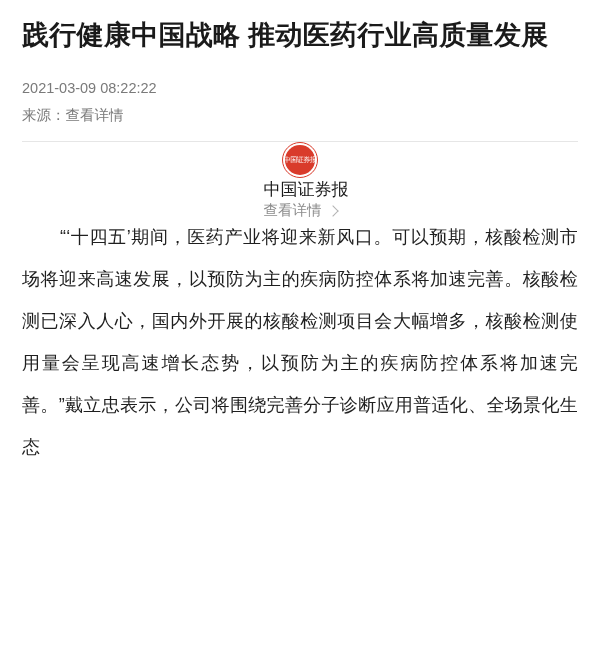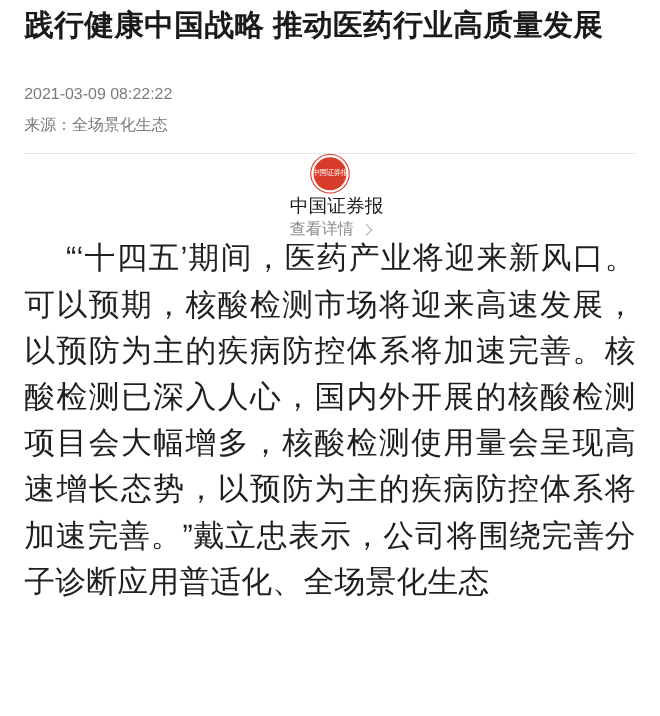--- a/index.html
+++ b/index.html
@@ -16,32 +16,32 @@
   }
   .page {
     width: 600px;
     height: 651px;
     box-sizing: border-box;
     padding: 0 22px;
     position: relative;
   }
   .article-title {
     margin: 0;
-    padding-top: 4px;
+    padding-top: 16px;
     font-size: 27px;
     line-height: 38px;
     font-weight: bold;
     color: #1a1a1a;
     letter-spacing: 0.3px;
   }
   .meta-row {
     display: flex;
     align-items: flex-start;
     justify-content: flex-start;
-    margin-top: 36px;
+    margin-top: 26px;
     font-size: 14.5px;
     color: #7a7a7a;
   }
   .meta-time {
     flex: 0 0 auto;
   }
   .meta-views {
     margin-left: 148px;
     white-space: pre;
   }
@@ -111,21 +111,21 @@
     display: inline-block;
     margin-left: 7px;
     width: 7px;
     height: 7px;
     border-right: 1.4px solid #b3b3b3;
     border-top: 1.4px solid #b3b3b3;
     transform: rotate(45deg);
   }
   .body-text {
     margin-top: 14px;
-    font-size: 28px;
+    font-size: 18px;
     line-height: 42px;
     color: #1f1f1f;
     text-align: justify;
     letter-spacing: 0.2px;
   }
   .body-text p {
     margin: 0;
   }
   .indent {
     display: inline-block;
@@ -136,21 +136,21 @@
 <body>
 
 <div class="page">
 
   <h1 class="article-title">践行健康中国战略 推动医药行业高质量发展</h1>
 
   <div class="meta-row">
     <span class="meta-time">2021-03-09 08:22:22</span>
   </div>
 
-  <div class="meta-source">来源：全场景化生态</div>
+  <div class="meta-source">来源：查看详情</div>
 
   <div class="divider"></div>
 
   <div class="source-row">
     <span class="source-logo">
       <span class="logo-mark"></span>
       <span class="logo-text">中国证券报</span>
     </span>
     <span class="source-name">中国证券报</span>
     <span class="source-detail">

